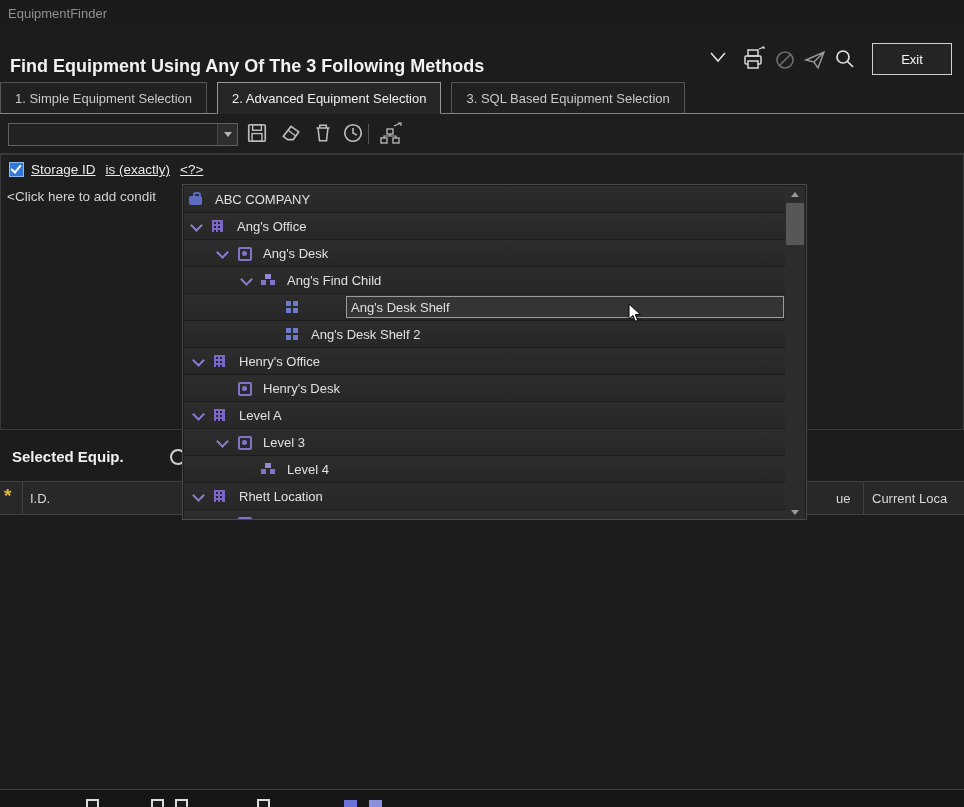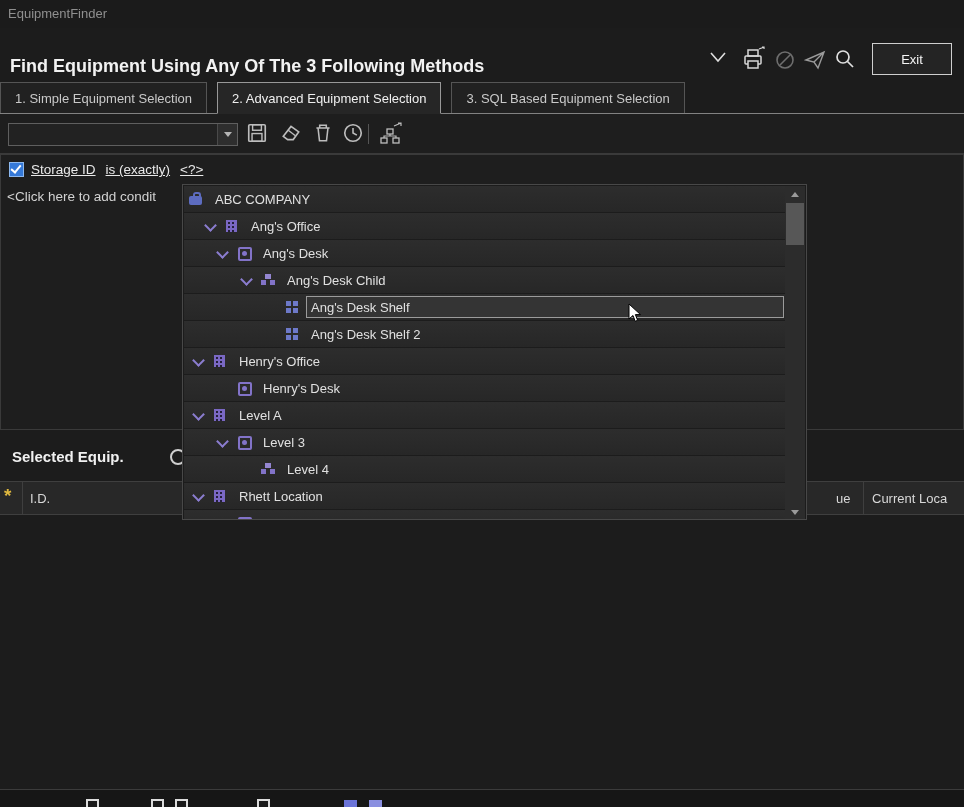--- a/index.html
+++ b/index.html
@@ -229,45 +229,45 @@
 <div class="popup">
   <div class="rows">
 
     <div class="trow" style="padding-left:4px;">
       <span class="ic ic-company"></span>
       <span class="lbl-wrap">
           <span class="lbl">ABC COMPANY</span>
         </span>
     </div>
 
-    <div class="trow" style="padding-left:18px;">
+    <div class="trow" style="padding-left:4px;">
       <span class="chev"></span>
       <span class="ic ic-office"></span>
       <span class="lbl-wrap">
           <span class="lbl">Ang's Office</span>
         </span>
     </div>
 
     <div class="trow" style="padding-left:30px;">
       <span class="chev"></span>
       <span class="ic ic-desk"></span>
       <span class="lbl-wrap">
           <span class="lbl">Ang's Desk</span>
         </span>
     </div>
 
     <div class="trow" style="padding-left:54px;">
       <span class="chev"></span>
       <span class="ic ic-group"></span>
       <span class="lbl-wrap">
-          <span class="lbl">Ang's Desk Child</span>
-        </span>
-    </div>
-
-    <div class="trow" style="padding-left:100px;">
+          <span class="lbl">Ang's Find Child</span>
+        </span>
+    </div>
+
+    <div class="trow" style="padding-left:100px;gap:40px;">
       <span class="ic ic-shelf"></span>
       <span class="lbl-wrap sel">
           <span class="lbl">Ang's Desk Shelf</span>
         </span>
     </div>
 
     <div class="trow" style="padding-left:100px;">
       <span class="ic ic-shelf"></span>
       <span class="lbl-wrap">
           <span class="lbl">Ang's Desk Shelf 2</span>

